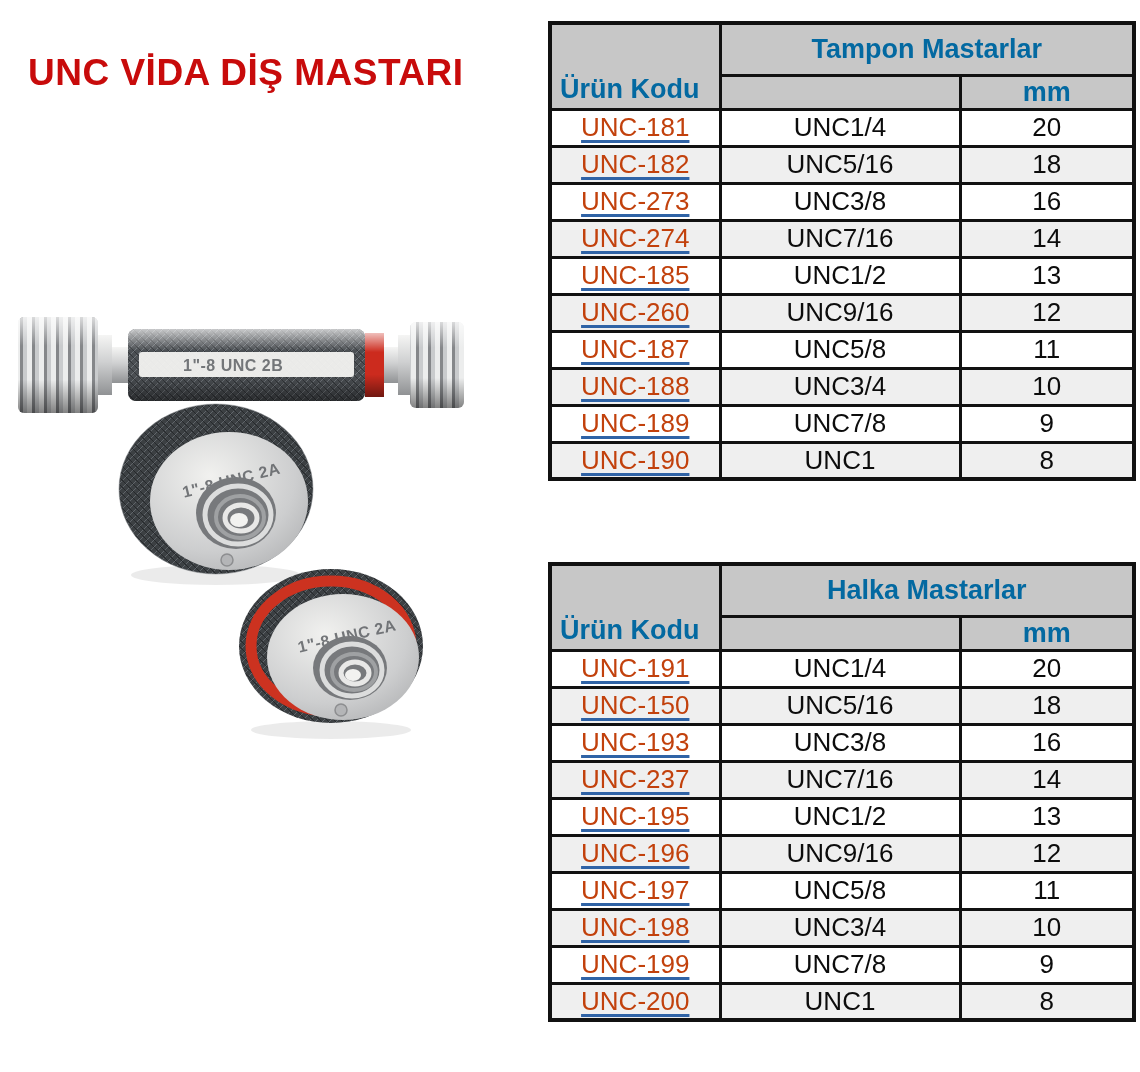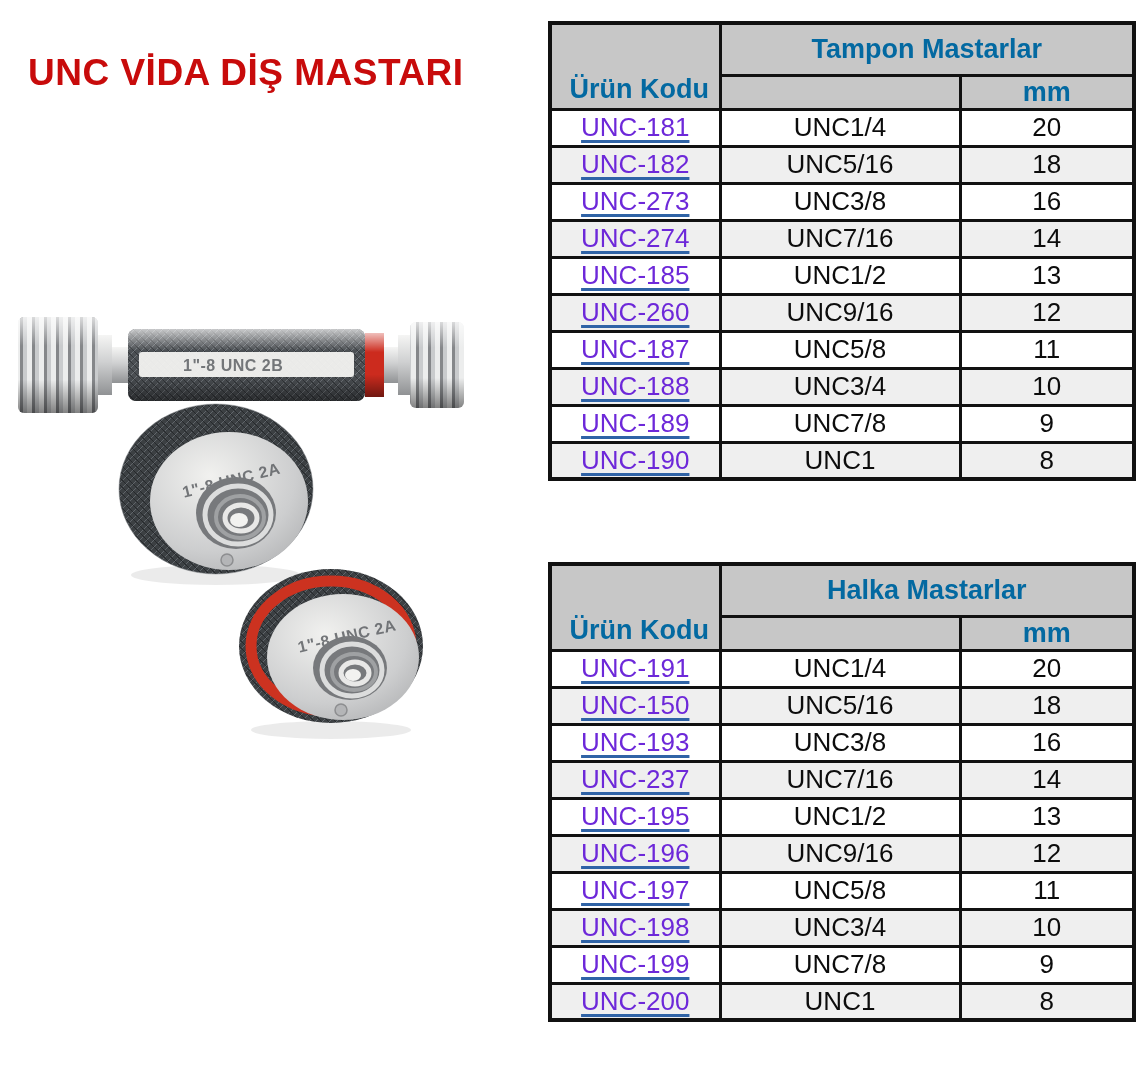--- a/index.html
+++ b/index.html
@@ -26,25 +26,25 @@
   .t2 { top: 562px; }
   .gauge-table col.c1 { width: 170px; }
   .gauge-table col.c2 { width: 240px; }
   .gauge-table col.c3 { width: 174px; }
   .gauge-table th, .gauge-table td {
     border: 3px solid #111111; padding: 0; text-align: center; vertical-align: middle;
   }
   .gauge-table thead th { background: #c7c7c7; font-weight: bold; font-size: 27px; color: #0369a1; }
   .gauge-table .hr1 th { height: 52px; }
   .gauge-table .hr2 th { height: 30px; }
-  .gauge-table th.uk { text-align: center; vertical-align: bottom; padding: 0 0 3px 8px; }
+  .gauge-table th.uk { text-align: left; vertical-align: bottom; padding: 0 0 3px 8px; }
   .gauge-table tbody td { height: 37px; font-size: 26px; color: #0c0c0c; background: #ffffff; }
   .gauge-table tbody tr:nth-of-type(even) td { background: #efefef; }
   .gauge-table a {
-    color: #6d28d9; text-decoration: underline;
+    color: #c2410c; text-decoration: underline;
     text-decoration-color: #2f63a6; text-decoration-thickness: 2.5px; text-underline-offset: 4px;
     cursor: pointer;
   }
   .engraved { font-size: 16px; fill: #5f6266; letter-spacing: 0.5px; font-weight: bold; opacity: 0.85; }
 </style>
 </head>
 <body>
 
 <div class="page">
 

